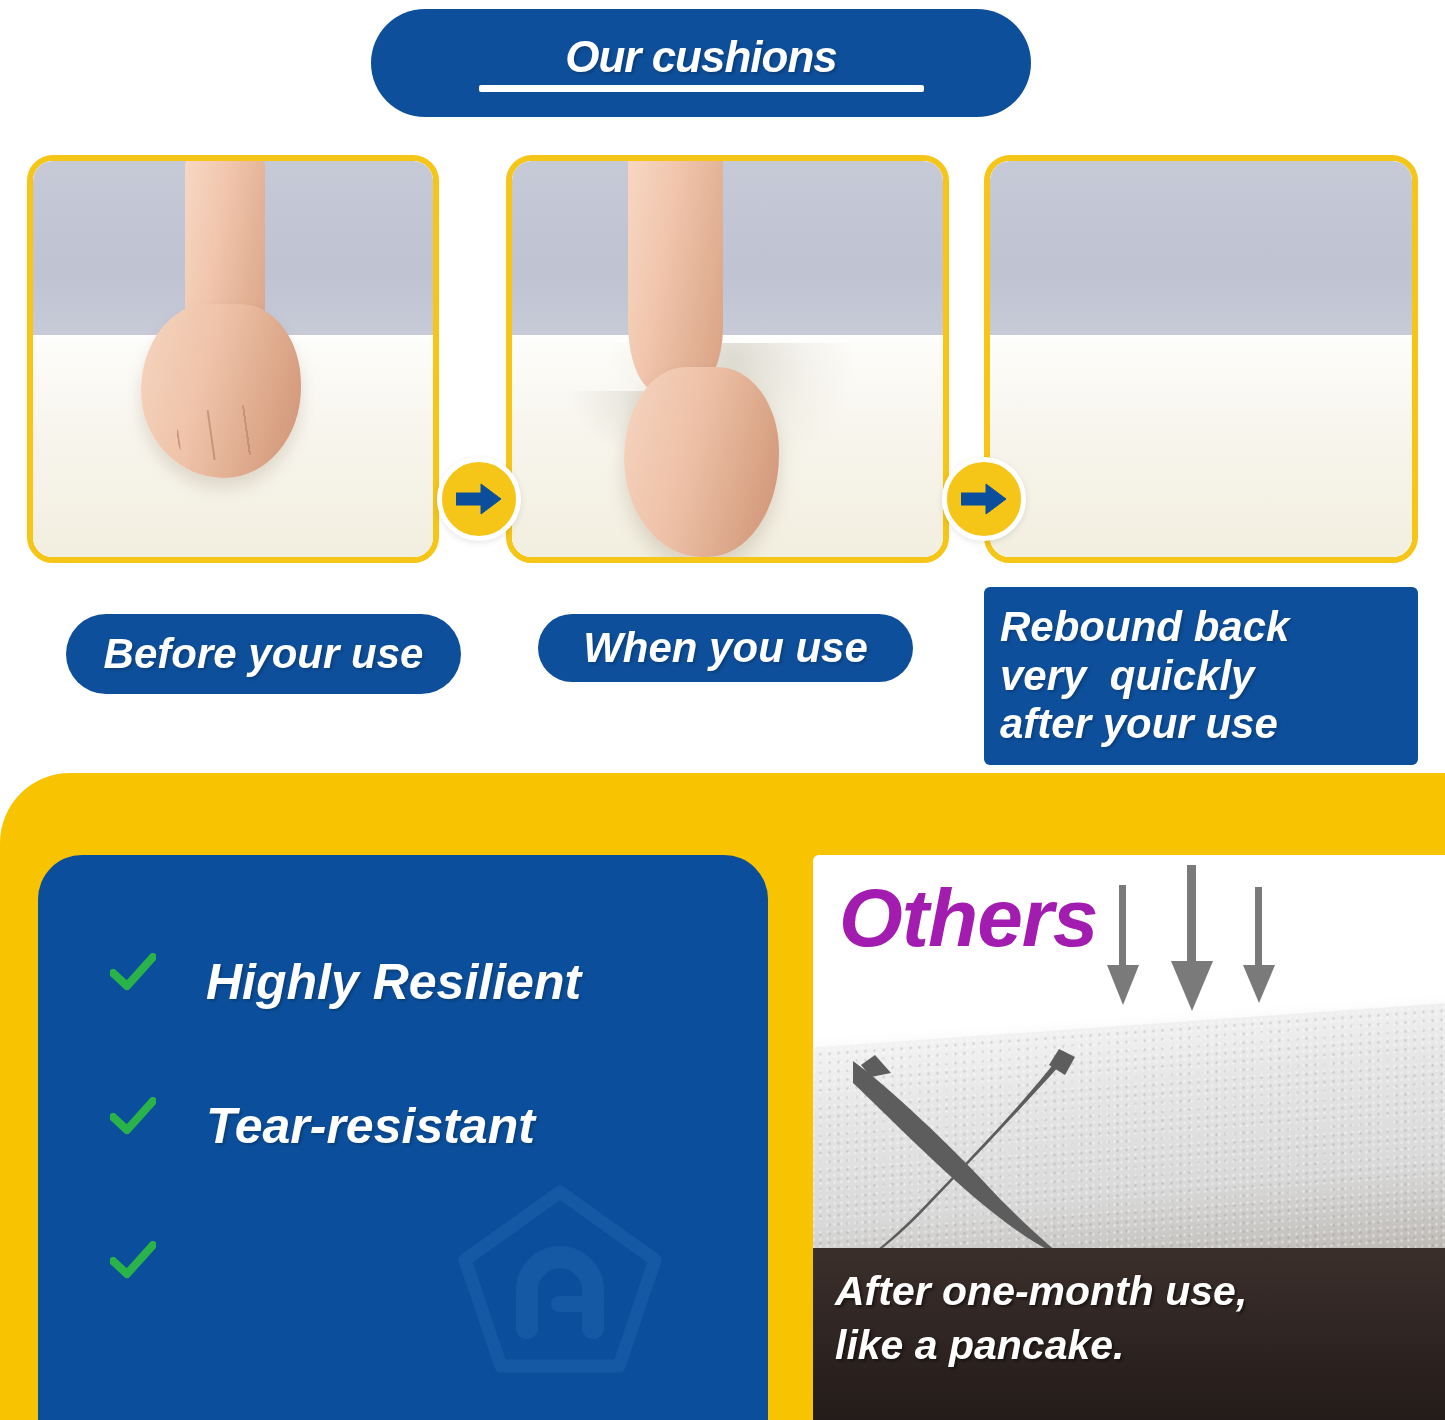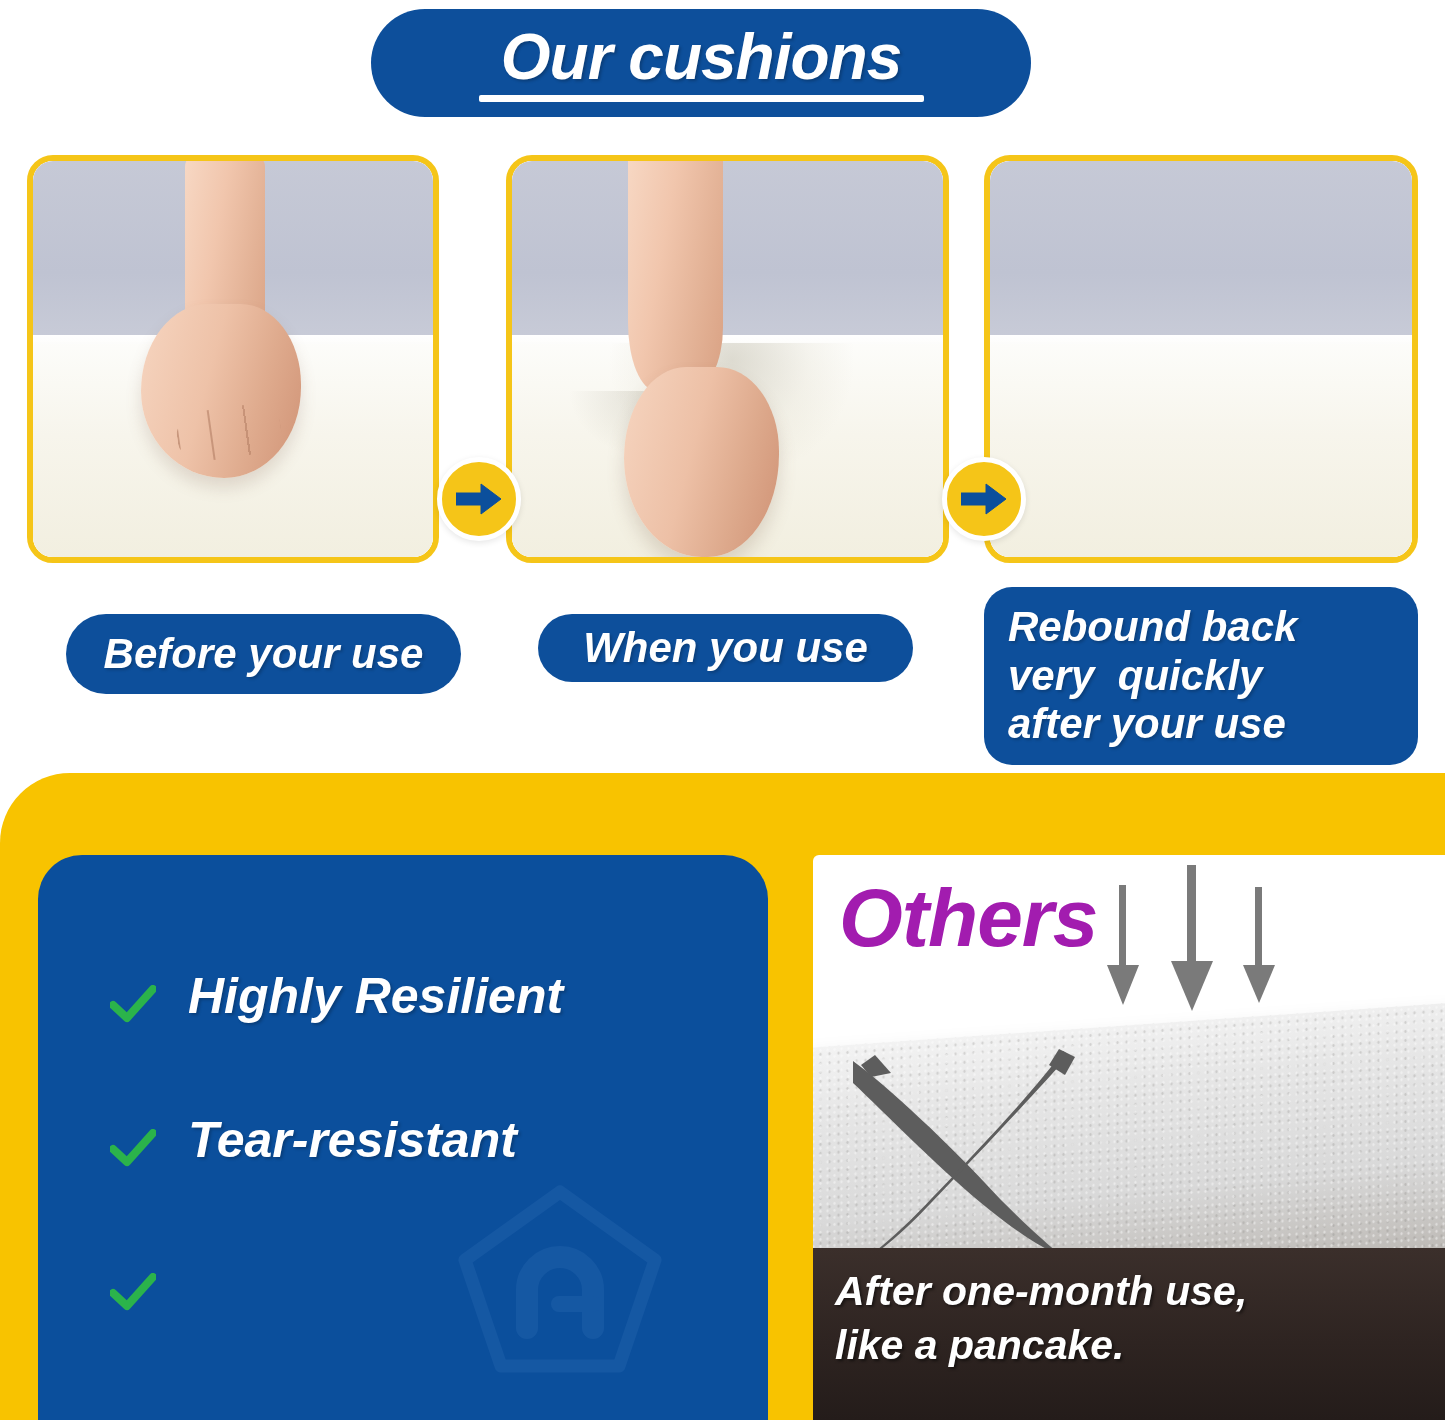--- a/index.html
+++ b/index.html
@@ -11,21 +11,21 @@
     overflow:hidden;
   }
 
   
   .title-banner{
     position:absolute; left:371px; top:9px; width:660px; height:108px;
     background:#0D4F9B; border-radius:54px;
     display:flex; flex-direction:column; align-items:center; justify-content:center;
   }
   .title-text{
-    color:#ffffff; font-size:64px; font-weight:bold; font-style:italic;
+    color:#ffffff; font-size:44px; font-weight:bold; font-style:italic;
     letter-spacing:-1px; line-height:1; white-space:nowrap;
     text-shadow:2px 2px 3px rgba(0,0,0,.22);
   }
   .title-underline{
     width:445px; height:7px; background:#ffffff; margin-top:6px; border-radius:2px;
   }
 
   
   .photo-strip{ position:absolute; left:0; top:155px; width:1445px; height:410px; }
   .photo{
@@ -115,44 +115,44 @@
   .pill-text{
     color:#ffffff; font-weight:bold; font-style:italic; white-space:nowrap;
     text-shadow:2px 2px 3px rgba(0,0,0,.2);
   }
   .pill-1{ left:66px; top:614px; width:395px; height:80px; }
   .pill-1 .pill-text{ font-size:42px; }
   .pill-2{ left:538px; top:614px; width:375px; height:68px; }
   .pill-2 .pill-text{ font-size:42px; }
 
   .pill-3{
-    left:984px; top:587px; width:434px; height:178px; border-radius:28px;
+    left:984px; top:587px; width:434px; height:178px; border-radius:6px;
     flex-direction:column; align-items:flex-start; justify-content:center;
-    padding-left:24px;
+    padding-left:16px;
   }
   .pill-3 .pill-line{
     color:#ffffff; font-size:42px; font-weight:bold; font-style:italic;
     line-height:1.16; white-space:pre; text-shadow:2px 2px 3px rgba(0,0,0,.2);
   }
 
   
   .yellow-band{
     position:absolute; left:0; top:773px; width:1445px; height:647px;
     background:#F8C300; border-top-left-radius:70px;
   }
 
   
   .feature-panel{
     position:absolute; left:38px; top:855px; width:730px; height:565px;
     background:#0B4F9C; border-top-left-radius:44px; border-top-right-radius:44px;
     overflow:hidden;
   }
   .feature-list{ position:absolute; left:72px; top:98px; width:620px; }
   .feature-row{
-    display:flex; align-items:flex-end; gap:32px; height:72px; margin-bottom:72px;
+    display:flex; align-items:flex-start; gap:50px; height:72px; margin-bottom:72px;
   }
   .check-icon{ width:46px; height:40px; flex:0 0 46px; }
   .feature-label{
     color:#ffffff; font-size:50px; font-weight:bold; font-style:italic;
     white-space:nowrap; text-shadow:2px 2px 3px rgba(0,0,0,.22);
   }
   .watermark{
     position:absolute; left:455px; top:1180px; width:210px; height:195px;
     opacity:.30; pointer-events:none;
   }

